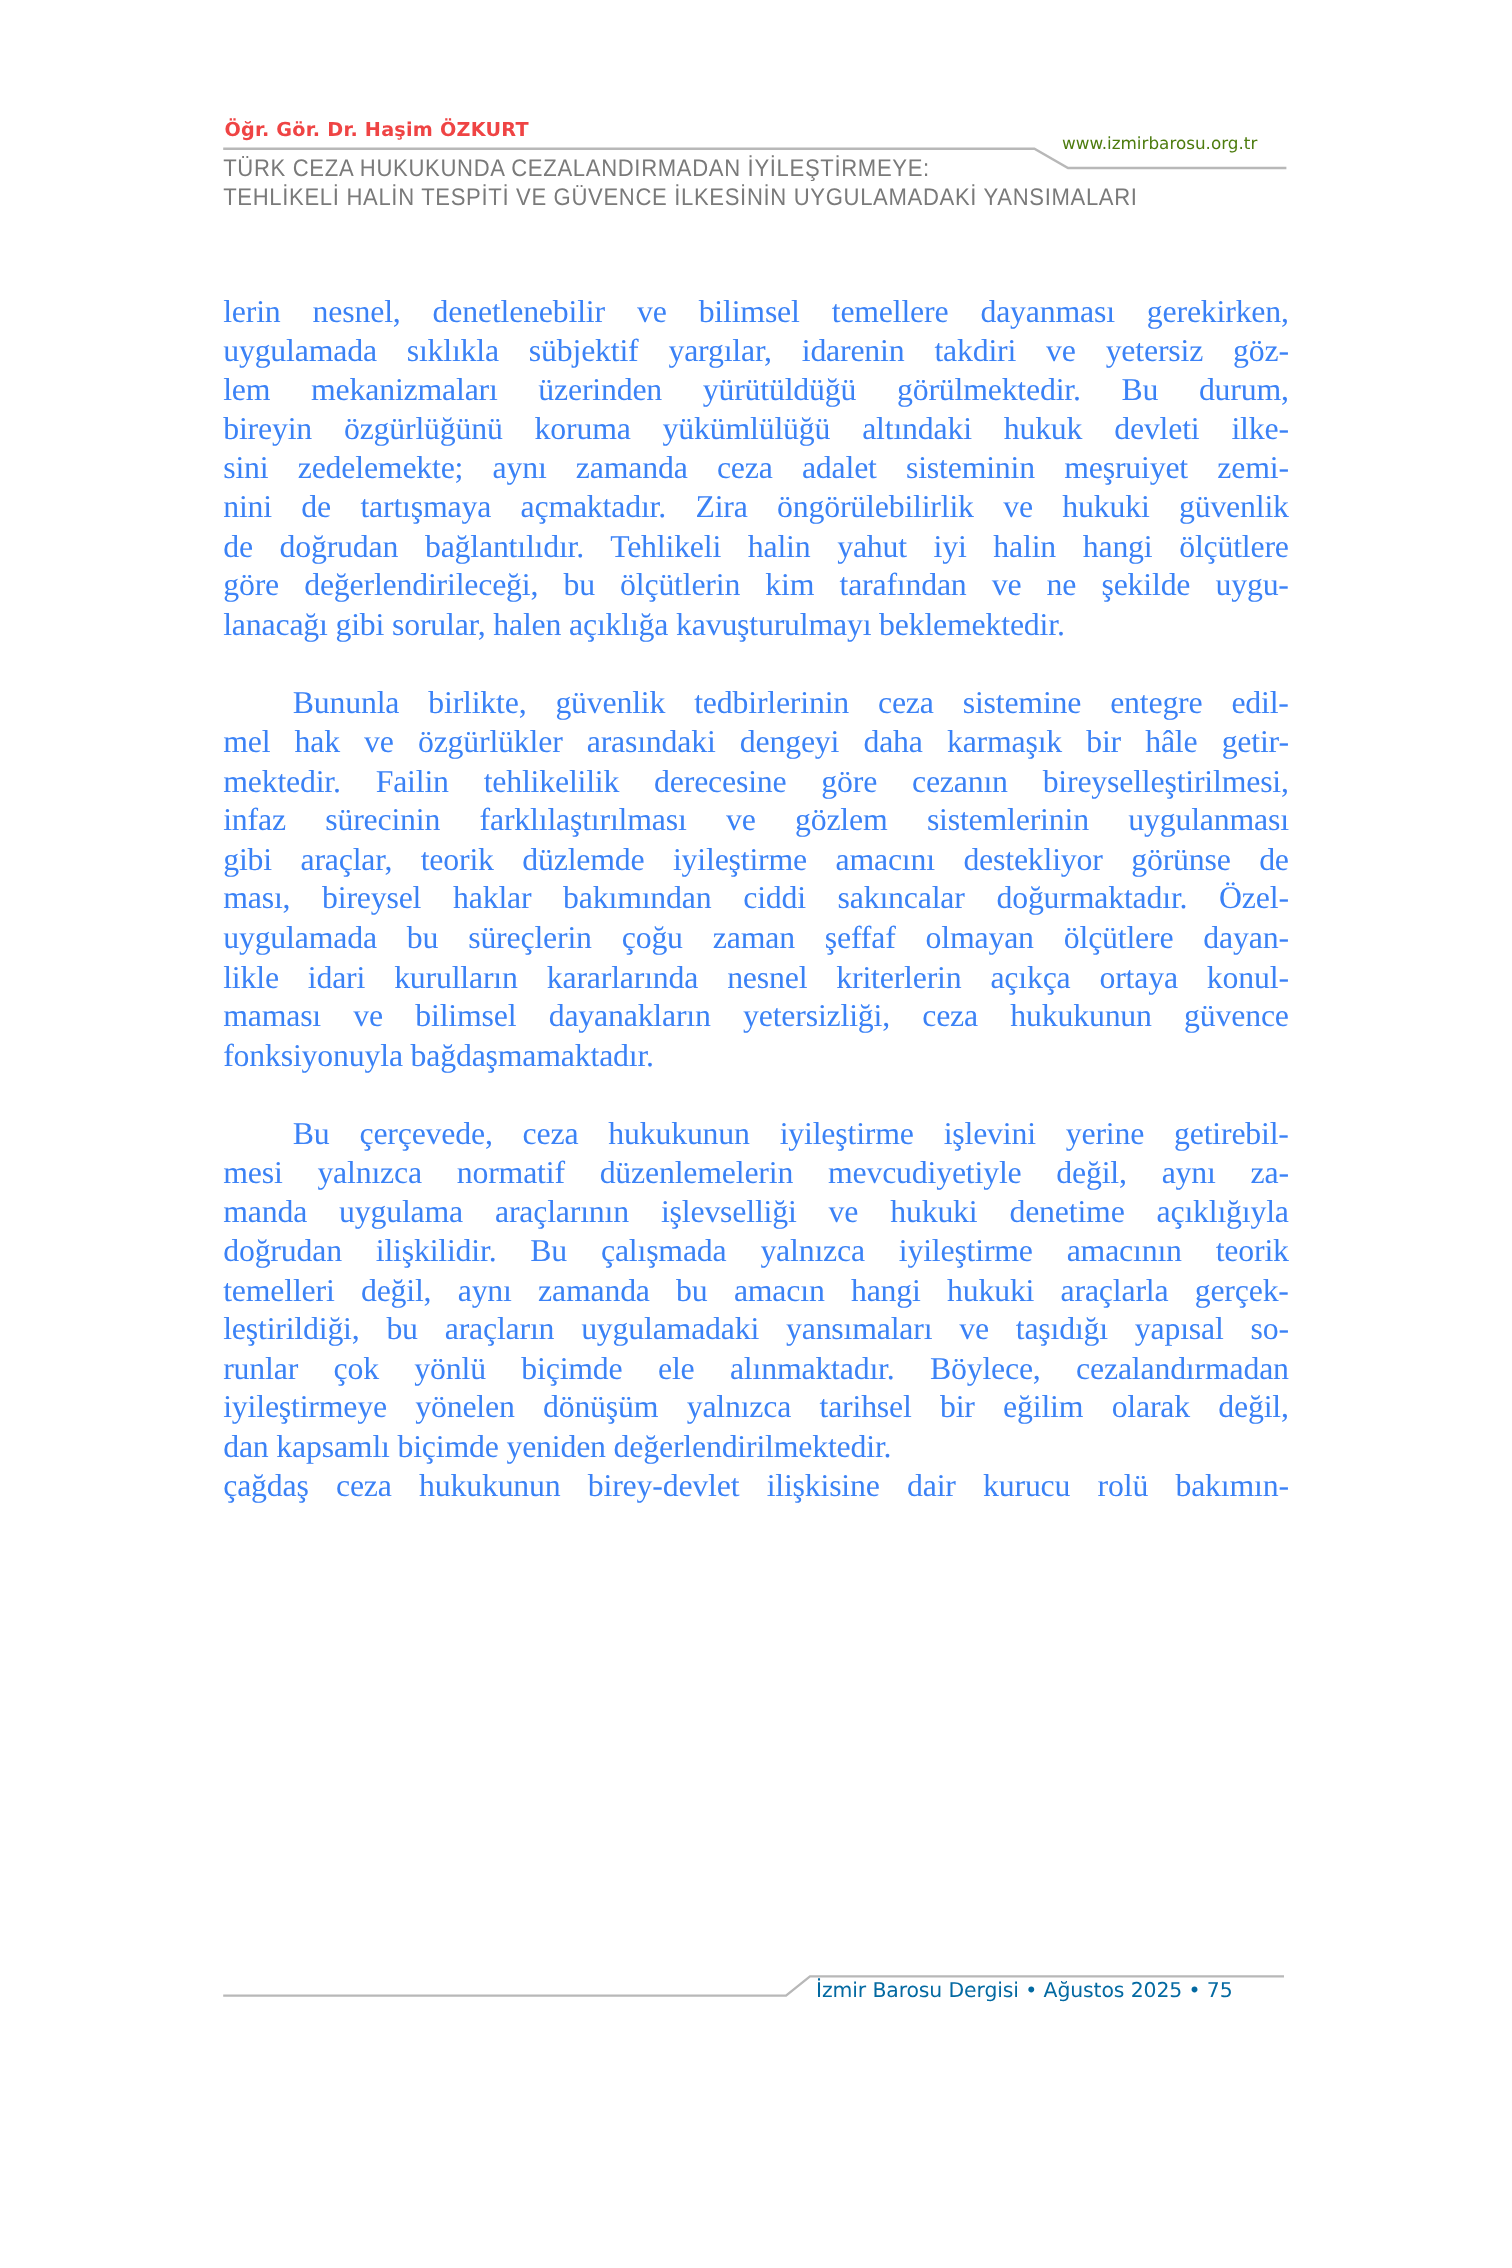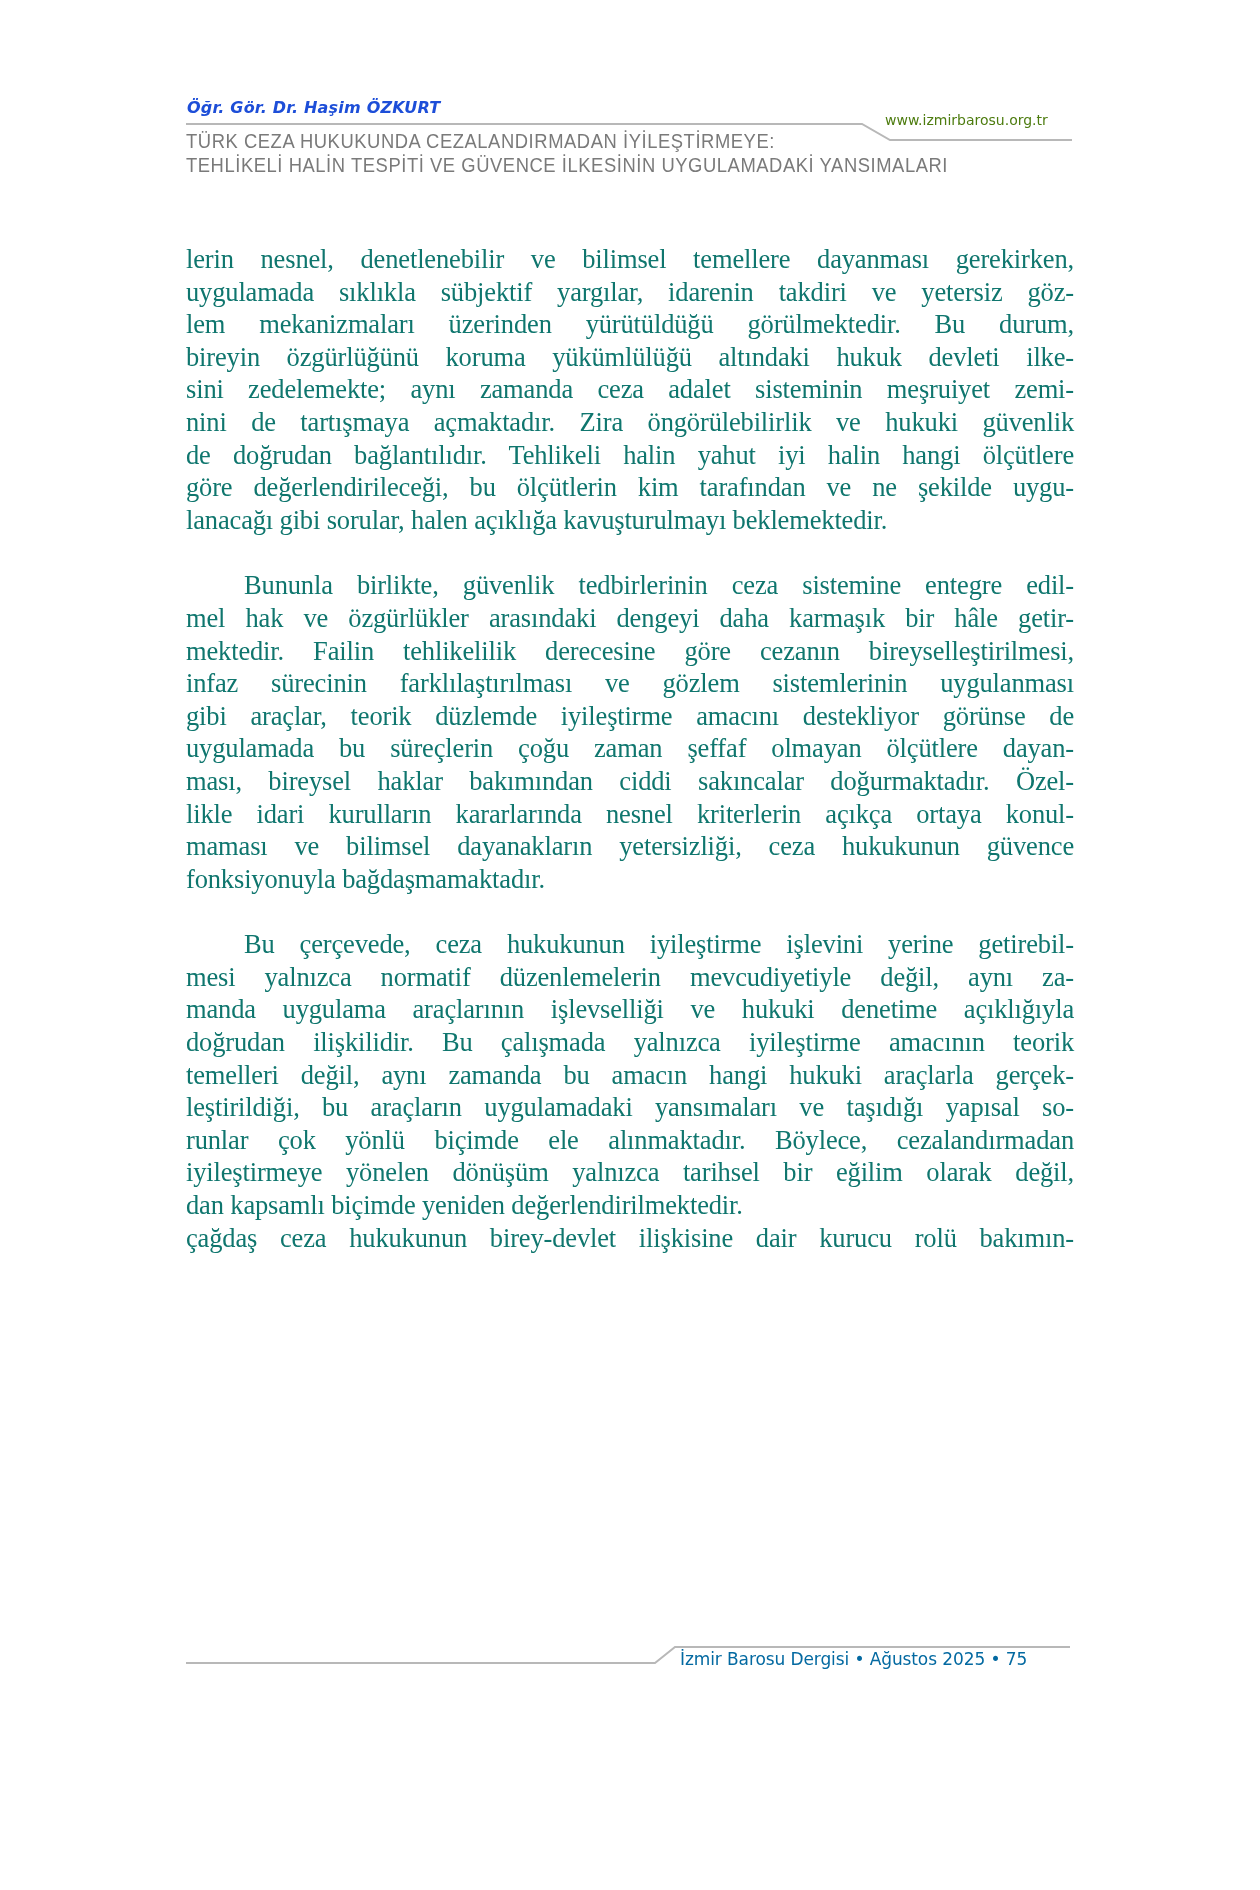--- a/index.html
+++ b/index.html
@@ -1,37 +1,37 @@
 <!DOCTYPE html>
 <html><head>
 <meta charset="utf-8">
 <style>
   html, body { margin: 0; padding: 0; background: #ffffff; }
   body { width: 1260px; height: 1890px; position: relative; overflow: hidden; }
   .header-author {
     position: absolute; left: 187px; top: 98px;
     font-family: "DejaVu Sans", sans-serif; font-weight: bold;
-    font-size: 16px; color: #1d4ed8; letter-spacing: 0.2px; font-style: italic;
+    font-size: 16px; color: #ef4444; letter-spacing: 0.2px;
   }
   .header-title {
     position: absolute; left: 186px; top: 129px;
     font-family: "Liberation Sans", sans-serif;
     font-size: 20px; line-height: 24px; color: #7a7a7a;
     letter-spacing: 0.6px; transform: scaleX(0.92); transform-origin: left top;
     white-space: nowrap;
   }
   .header-url {
     position: absolute; left: 885px; top: 112px;
     font-family: "DejaVu Sans", sans-serif; font-size: 14px; color: #4d7c0f;
   }
   svg.rule { position: absolute; left: 0; top: 0; }
   .body-text {
     position: absolute; left: 186px; top: 243px; width: 888px;
     font-family: "Liberation Serif", serif; font-size: 26.5px;
-    line-height: 32.6px; color: #0f766e; text-align: justify;
+    line-height: 32.6px; color: #3b82f6; text-align: justify;
     letter-spacing: -0.15px;
   }
   .body-text p { margin: 0; }
   .body-text .line { display: block; text-align: justify; text-align-last: justify; white-space: nowrap; }
   .body-text .line.last { text-align-last: left; }
   .para-gap { height: 33px; }
   .footer-text {
     position: absolute; left: 680px; top: 1649px;
     font-family: "DejaVu Sans", sans-serif; font-size: 17px; color: #0369a1;
     white-space: nowrap; letter-spacing: -0.1px;
@@ -64,22 +64,22 @@
       <span class="line">göre değerlendirileceği, bu ölçütlerin kim tarafından ve ne şekilde uygu-</span>
       <span class="line last">lanacağı gibi sorular, halen açıklığa kavuşturulmayı beklemektedir.</span>
     </p>
   <div class="para-gap"></div>
   <p id="para-1" class="indented">
       <span class="line" style="padding-left: 58px;">Bununla birlikte, güvenlik tedbirlerinin ceza sistemine entegre edil-</span>
       <span class="line">mel hak ve özgürlükler arasındaki dengeyi daha karmaşık bir hâle getir-</span>
       <span class="line">mektedir. Failin tehlikelilik derecesine göre cezanın bireyselleştirilmesi,</span>
       <span class="line">infaz sürecinin farklılaştırılması ve gözlem sistemlerinin uygulanması</span>
       <span class="line">gibi araçlar, teorik düzlemde iyileştirme amacını destekliyor görünse de</span>
+      <span class="line">ması, bireysel haklar bakımından ciddi sakıncalar doğurmaktadır. Özel-</span>
       <span class="line">uygulamada bu süreçlerin çoğu zaman şeffaf olmayan ölçütlere dayan-</span>
-      <span class="line">ması, bireysel haklar bakımından ciddi sakıncalar doğurmaktadır. Özel-</span>
       <span class="line">likle idari kurulların kararlarında nesnel kriterlerin açıkça ortaya konul-</span>
       <span class="line">maması ve bilimsel dayanakların yetersizliği, ceza hukukunun güvence</span>
       <span class="line last">fonksiyonuyla bağdaşmamaktadır.</span>
     </p>
   <div class="para-gap"></div>
   <p id="para-2" class="indented">
       <span class="line" style="padding-left: 58px;">Bu çerçevede, ceza hukukunun iyileştirme işlevini yerine getirebil-</span>
       <span class="line">mesi yalnızca normatif düzenlemelerin mevcudiyetiyle değil, aynı za-</span>
       <span class="line">manda uygulama araçlarının işlevselliği ve hukuki denetime açıklığıyla</span>
       <span class="line">doğrudan ilişkilidir. Bu çalışmada yalnızca iyileştirme amacının teorik</span>

